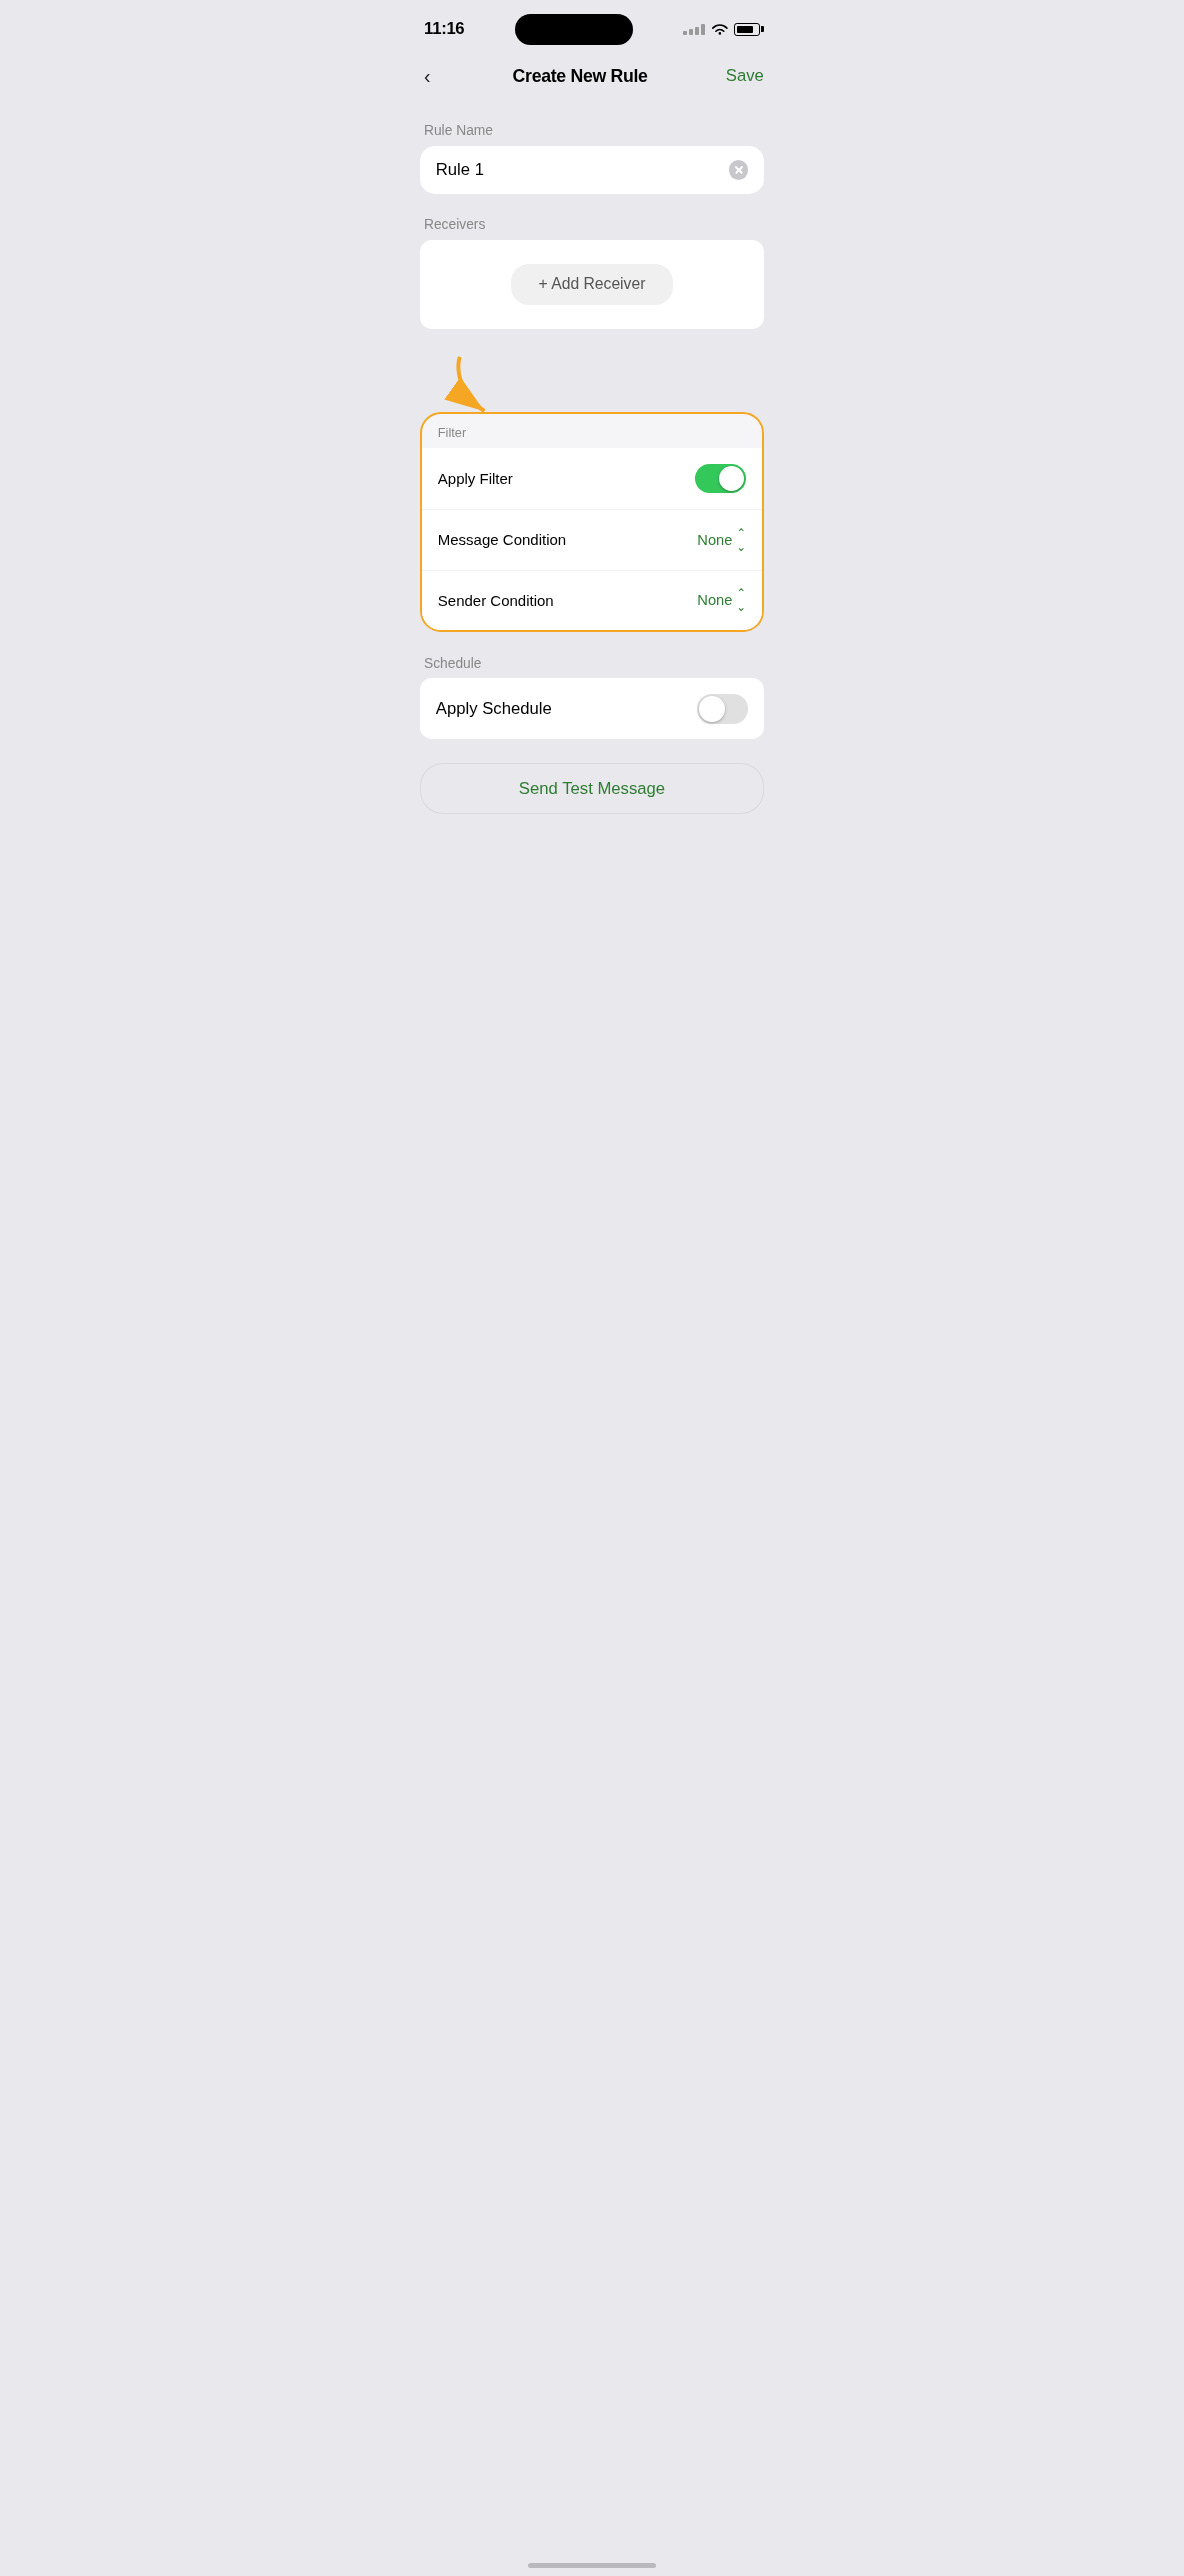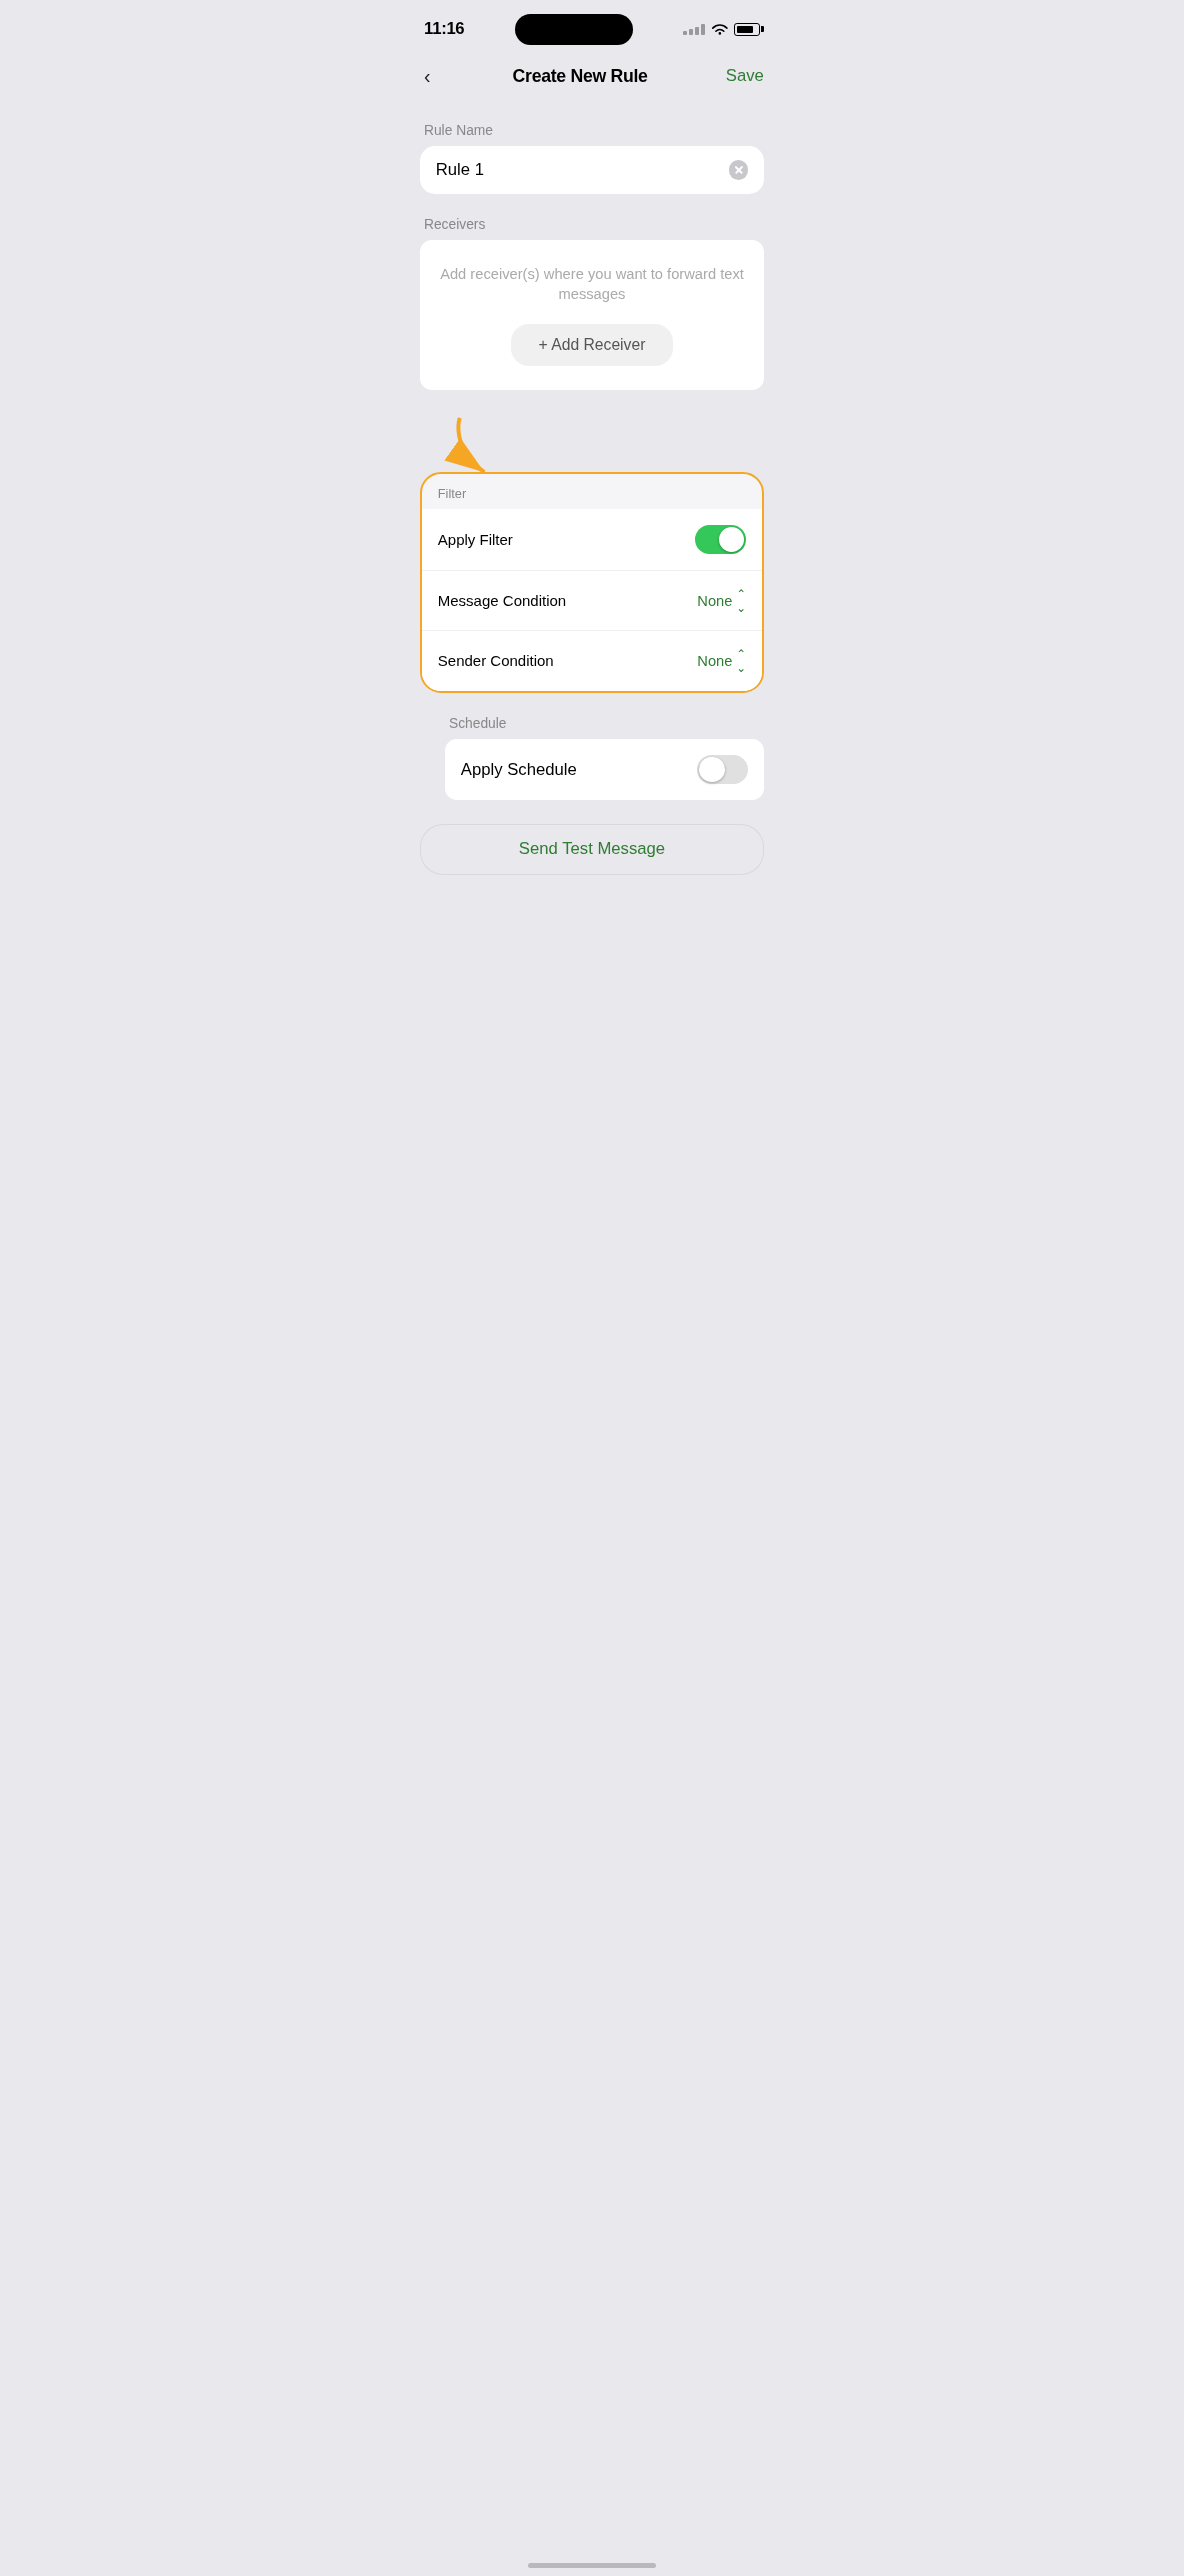--- a/index.html
+++ b/index.html
@@ -301,21 +301,20 @@
 
     
     .chevron {
       font-size: 11.8px;
       color: #2e7d32;
     }
 
     
     .schedule-section {
       margin-bottom: 23.6px;
-      margin-left: 25px;
     }
 
     .schedule-box {
       background: #fff;
       border-radius: 11.8px;
       overflow: hidden;
     }
 
     .schedule-row {
       padding: 15.7px;
@@ -398,21 +397,20 @@
 <div class="content">
 
   <div class="section-label">Rule Name</div>
   <div class="input-container">
     <input class="rule-input" type="text" value="Rule 1" style="">
     <div class="clear-btn"></div>
   </div>
 
   <div class="section-label">Receivers</div>
   <div class="receivers-box">
-    <div class="receivers-hint">Add receiver(s) where you want to forward text messages</div>
     <button class="add-receiver-btn">+ Add Receiver</button>
   </div>
 
   <div class="arrow-container">
     <svg class="annotation-arrow" width="79" height="69" viewBox="0 0 80 70">
       <defs>
         <marker id="arrowhead" markerWidth="10" markerHeight="7" refX="10" refY="3.5" orient="auto">
           <polygon points="0 0, 10 3.5, 0 7" fill="#f5a623"></polygon>
         </marker>
       </defs>

